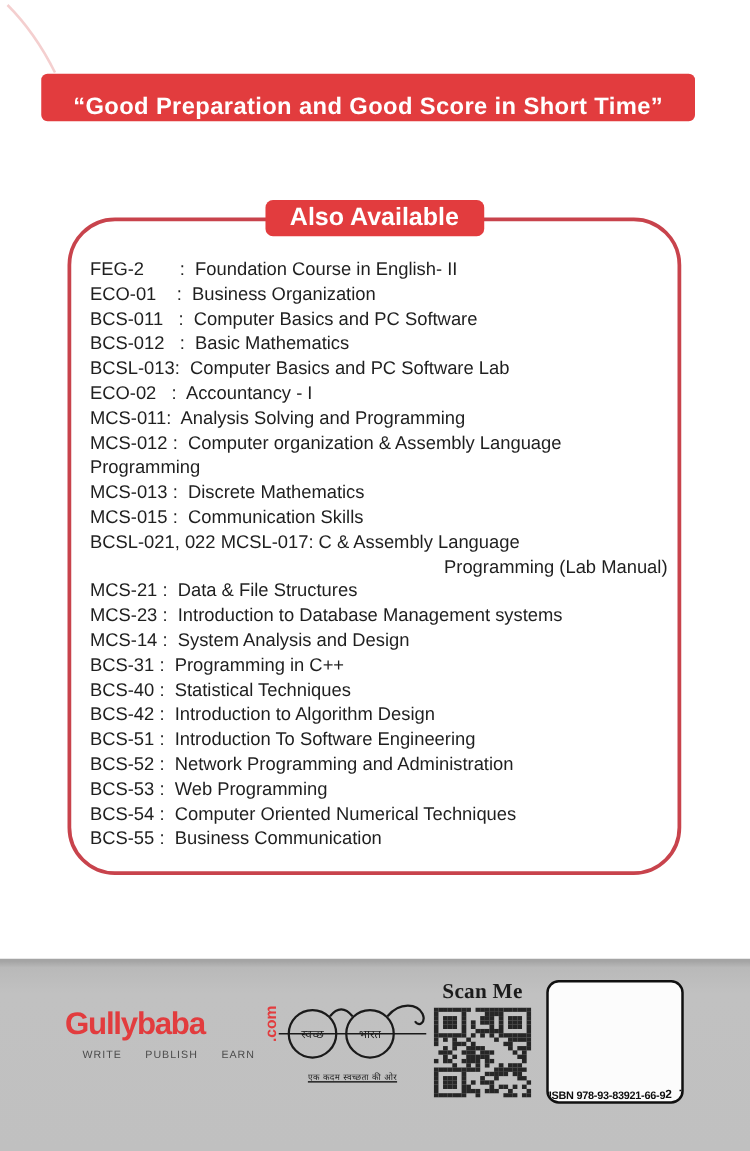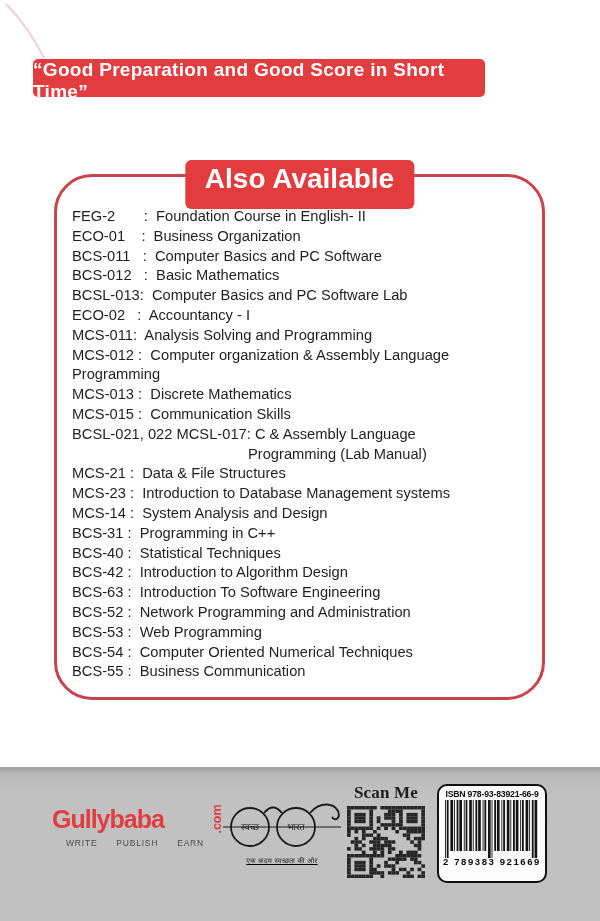--- a/index.html
+++ b/index.html
@@ -1,33 +1,33 @@
 <!DOCTYPE html>
 <html style="--red: #e23c3e; --border-red: #c8434c;"><head>
 <meta charset="utf-8">
 <style>
   html,body{margin:0;padding:0;background:#ffffff;}
   .page{position:relative;width:600px;height:921px;background:#ffffff;overflow:hidden;
         font-family:"Liberation Sans",sans-serif;}
   .corner-mark{position:absolute;left:0;top:0;}
 
   
-  .banner{position:absolute;left:33px;top:59px;width:452px;height:38px;background:var(--red);
-          border-radius:5px;display:flex;align-items:flex-start;justify-content:center;}
+  .banner{position:absolute;left:33px;top:59px;width:523px;height:38px;background:var(--red);
+          border-radius:5px;display:flex;align-items:flex-end;justify-content:center;}
   .banner span{color:#fff;font-size:19px;font-weight:600;letter-spacing:.3px;}
 
   
   .box{position:absolute;left:54px;top:174px;width:491px;height:526px;box-sizing:border-box;
        border:3px solid var(--border-red);border-radius:38px;}
   .box-title{position:absolute;top:-17px;left:50%;transform:translateX(-50%);
-             background:var(--red);color:#fff;font-size:28px;font-weight:bold;
-             padding:3px 20px 14px;border-radius:6px;white-space:nowrap;}
+             background:var(--red);color:#fff;font-size:20px;font-weight:bold;
+             padding:3px 20px 3px;border-radius:6px;white-space:nowrap;}
   .list{padding:30px 8px 0 15px;font-size:14.7px;line-height:19.8px;color:#1f1f1f;}
   .row{white-space:pre;height:19.8px;overflow:hidden;}
-  .row.indent{padding-left:176px;}
+  .row.indent{padding-left:176px;text-align:right;}
 
   
   .footer{position:absolute;left:0;top:767px;width:600px;height:154px;
           background:linear-gradient(to bottom,#a4a4a4 0,#a4a4a4 2px,#b9b9b9 7px,#c1c1c1 28px,#c0c0c0 100%);}
 
   .brand{position:absolute;left:52px;top:38px;width:165px;}
   .brand-row{position:relative;}
   .brand-name{color:var(--red);font-size:25px;font-weight:bold;letter-spacing:-1px;}
   .brand-domain{position:absolute;right:-14px;top:7px;color:var(--red);font-size:12.5px;
                 font-weight:bold;transform:rotate(-90deg);transform-origin:center;}
@@ -38,21 +38,21 @@
   .swachh-tag{font-size:6.8px;color:#222;margin-top:1px;letter-spacing:.3px;
               font-family:"DejaVu Sans",sans-serif;}
   .lens-label{font-family:"DejaVu Sans",sans-serif;font-size:9px;fill:#1a1a1a;}
 
   .scan{position:absolute;left:344px;top:16px;width:84px;text-align:center;font-family:Liberation Serif, serif;}
   .scan-label{font-size:17px;font-weight:bold;color:#1c1c1c;margin-bottom:3px;letter-spacing:.2px;}
   .qr{display:block;margin:0 auto;}
 
   .isbn{position:absolute;left:437px;top:17px;width:110px;height:99px;box-sizing:border-box;
         background:#fcfcfc;border:2.5px solid #101010;border-radius:10px;
-        display:flex;flex-direction:column;align-items:center;overflow:hidden;}
+        display:flex;flex-direction:row;align-items:flex-end;overflow:hidden;}
   .isbn-label{font-size:8.7px;font-weight:bold;color:#0d0d0d;margin-top:3px;white-space:nowrap;letter-spacing:-.2px;}
   .barcode{margin-top:1px;}
   .isbn-digits{font-size:9.5px;font-weight:600;color:#0d0d0d;letter-spacing:1.6px;margin-top:-2px;white-space:nowrap;}
 </style>
 </head>
 <body>
 
 <div class="page">
 
   <svg class="corner-mark" width="60" height="70">
@@ -78,21 +78,21 @@
       <div class="row">MCS-013 :  Discrete Mathematics</div>
       <div class="row">MCS-015 :  Communication Skills</div>
       <div class="row">BCSL-021, 022 MCSL-017: C &amp; Assembly Language</div>
       <div class="row indent">Programming (Lab Manual)</div>
       <div class="row">MCS-21 :  Data &amp; File Structures</div>
       <div class="row">MCS-23 :  Introduction to Database Management systems</div>
       <div class="row">MCS-14 :  System Analysis and Design</div>
       <div class="row">BCS-31 :  Programming in C++</div>
       <div class="row">BCS-40 :  Statistical Techniques</div>
       <div class="row">BCS-42 :  Introduction to Algorithm Design</div>
-      <div class="row">BCS-63 :  Introduction To Software Engineering</div>
+      <div class="row">BCS-51 :  Introduction To Software Engineering</div>
       <div class="row">BCS-52 :  Network Programming and Administration</div>
       <div class="row">BCS-53 :  Web Programming</div>
       <div class="row">BCS-54 :  Computer Oriented Numerical Techniques</div>
       <div class="row">BCS-55 :  Business Communication</div>
     </div>
   </div>
 
   <div class="footer">
 
     <div class="brand">

